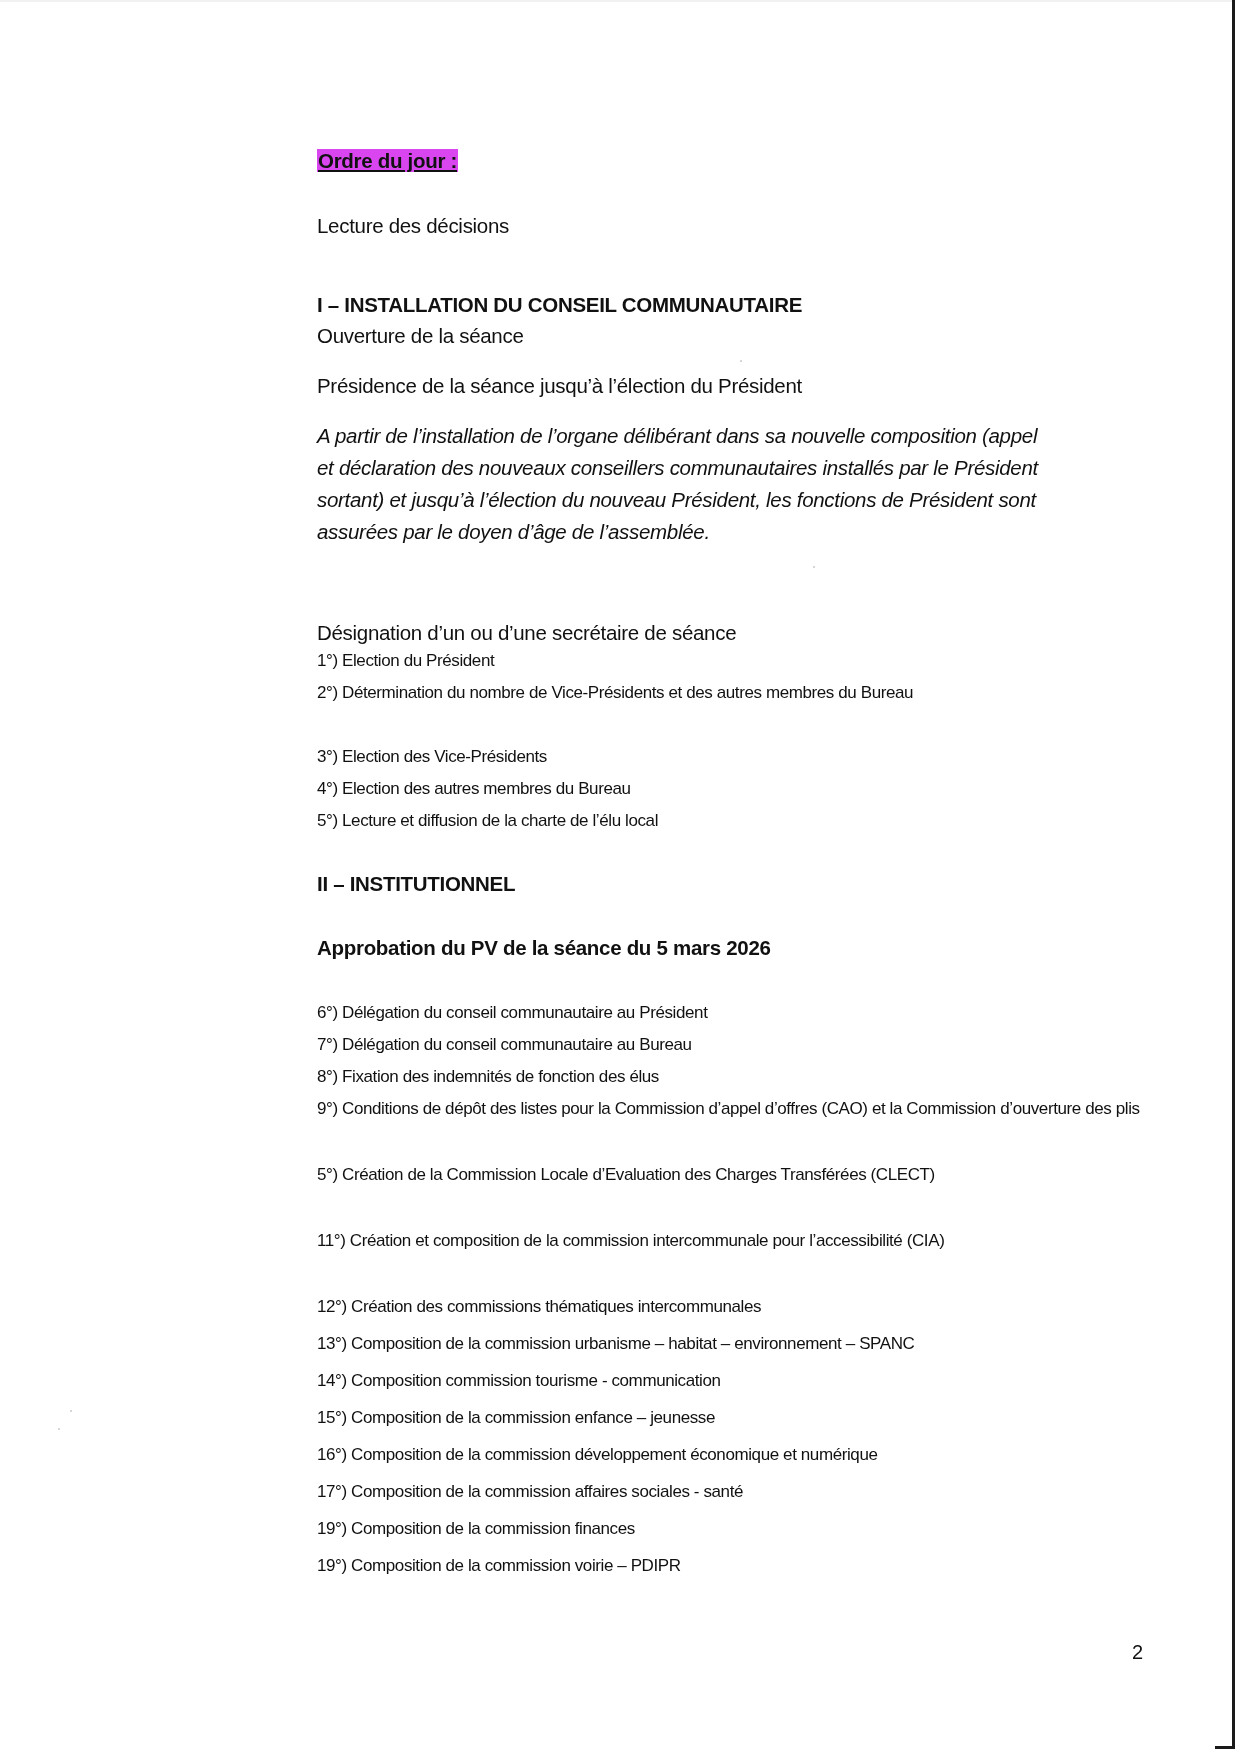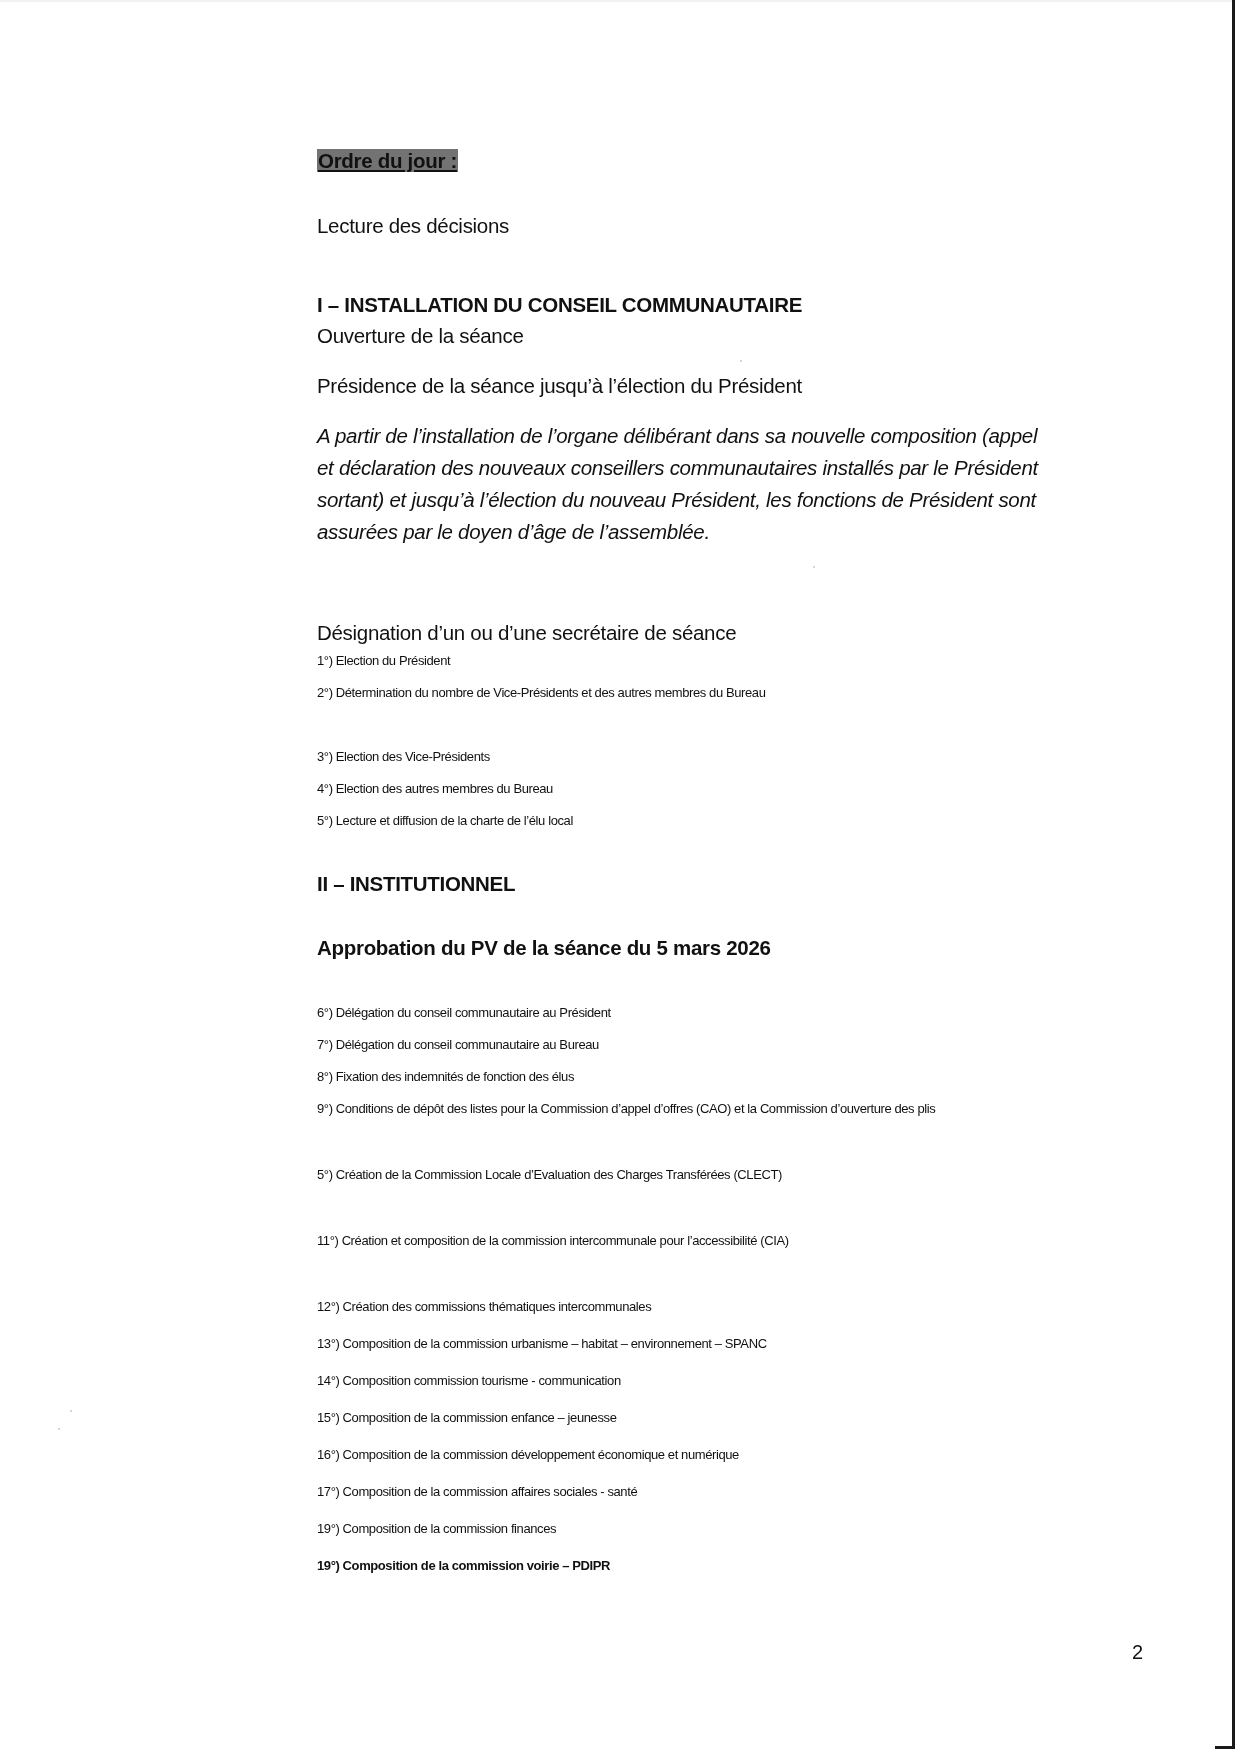--- a/index.html
+++ b/index.html
@@ -57,31 +57,31 @@
       position: absolute;
       left: 0;
       font-size: 20.5px;
       line-height: 30px;
       white-space: nowrap;
       letter-spacing: -0.3px;
     }
     .heading-agenda {
       font-weight: bold;
       text-decoration: underline;
-      background: #737373;
+      background: #d946ef;
       padding: 0 1px;
       font-size: 20.5px;
     }
     .bold { font-weight: bold; text-align: right; }
     .italic { font-style: italic; }
     .item {
       position: absolute;
       left: 0;
       width: 828px;
-      font-size: 13px;
+      font-size: 17px;
       line-height: 32px;
       letter-spacing: -0.4px;
     }
     .item.j { text-align: justify; }
     .page-number {
       position: absolute;
       left: 1132px;
       top: 1637px;
       font-size: 20px;
       line-height: 30px;
@@ -143,17 +143,17 @@
     <div class="item j" style="top:1093px;">9°) Conditions de dépôt des listes pour la Commission d’appel d’offres (CAO) et la Commission d’ouverture des plis</div>
     <div class="item j" style="top:1159px;">5°) Création de la Commission Locale d’Evaluation des Charges Transférées (CLECT)</div>
     <div class="item j" style="top:1225px;">11°) Création et composition de la commission intercommunale pour l’accessibilité (CIA)</div>
     <div class="item" style="top:1291px;">12°) Création des commissions thématiques intercommunales</div>
     <div class="item" style="top:1328px;">13°) Composition de la commission urbanisme – habitat – environnement – SPANC</div>
     <div class="item" style="top:1365px;">14°) Composition commission tourisme - communication</div>
     <div class="item" style="top:1402px;">15°) Composition de la commission enfance – jeunesse</div>
     <div class="item" style="top:1439px;">16°) Composition de la commission développement économique et numérique</div>
     <div class="item" style="top:1476px;">17°) Composition de la commission affaires sociales - santé</div>
     <div class="item" style="top:1513px;">19°) Composition de la commission finances</div>
-    <div class="item" style="top:1550px;font-weight:bold;">19°) Composition de la commission voirie – PDIPR</div>
+    <div class="item" style="top:1550px;">19°) Composition de la commission voirie – PDIPR</div>
   </div>
 
   <div class="page-number">2</div>
 </div>
 
 </body></html>

